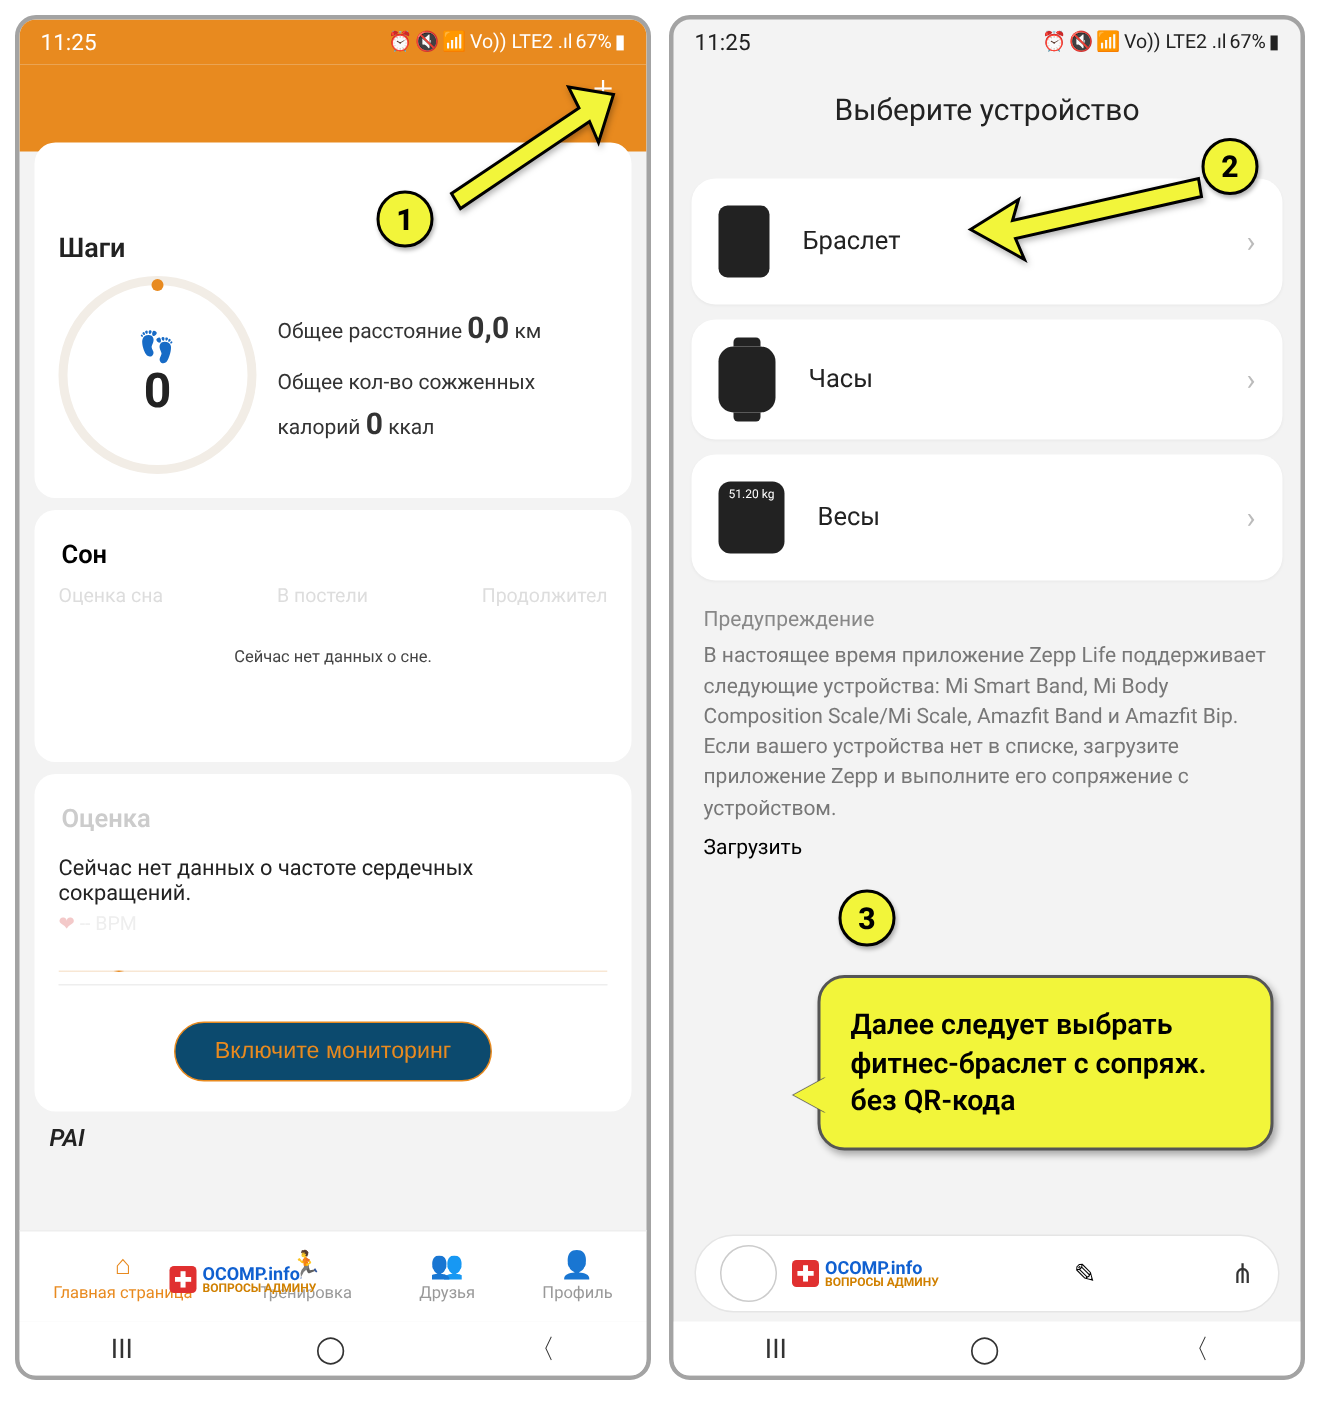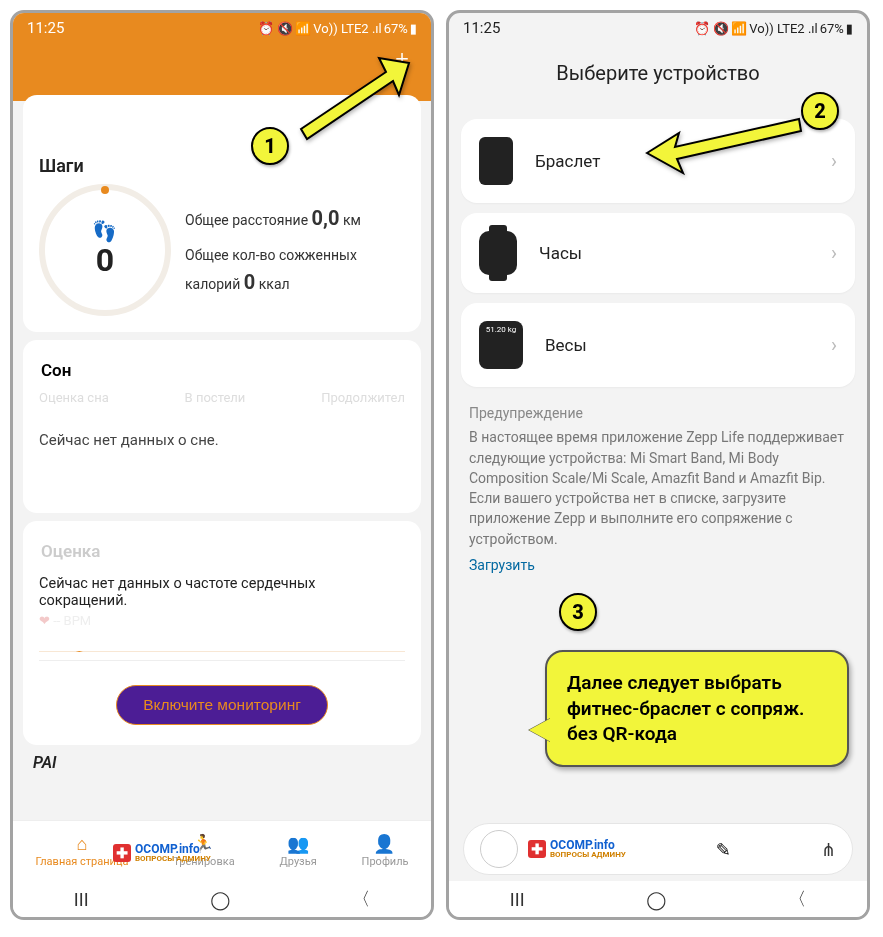--- a/index.html
+++ b/index.html
@@ -60,27 +60,27 @@
   .step-ring::before{
     content:''; position:absolute; top:-4px; left:50%; transform:translateX(-50%);
     width:8px; height:8px; border-radius:50%; background:#e88a1f;
   }
   .step-icon { color:#e88a1f; font-size:20px; line-height:1;}
   .step-count { font-size:32px; font-weight:700; color:#222; }
   .step-stats { flex:1; font-size:14px; color:#333; line-height:1.6;}
   .step-stats .big { font-size:20px; font-weight:700; }
   .section-title { font-size:17px; font-weight:600; padding:4px 2px;}
   .faded-row { display:flex; justify-content:space-between; color:#ddd; font-size:13px; margin-top:6px;}
-  .sleep-msg { text-align:left; color:#444; font-size:15px; padding:26px 0 18px;}
+  .sleep-msg { text-align:center; color:#444; font-size:11px; padding:26px 0 18px;}
   .pulse-title { color:#ccc; }
   .pulse-msg { font-size:14.5px; color:#222; padding:10px 0 4px;}
   .bpm { color:#eee; font-size:13px; }
   .monitor-btn {
     display:block; margin:24px auto 4px; border:1.5px solid #e88a1f;
-    color:#e88a1f; background:#4c1d95; border-radius:22px;
+    color:#e88a1f; background:#0c4a6e; border-radius:22px;
     padding:10px 26px; font-size:15.5px; font-weight:500;
   }
   .pai-title { color:#222; font-size:16px; font-weight:600; margin-top:8px; margin-left:20px;font-style:italic;}
   .bottomnav {
     position:absolute; bottom:36px; left:0; right:0;
     display:flex; justify-content:space-around; align-items:center;
     background:#fff; border-top:1px solid #eee; height:60px;
     font-size:11px; color:#999;
   }
   .bn-item { display:flex; flex-direction:column; align-items:center; gap:2px;}
@@ -101,21 +101,21 @@
   .dev-icon { width:34px; height:48px; background:#222; border-radius:6px; margin-right:22px;}
   .dev-icon.watch { width:38px; height:44px; border-radius:10px; position:relative;}
   .dev-icon.watch::before,.dev-icon.watch::after{content:'';position:absolute;left:10px;right:10px;height:6px;background:#222;}
   .dev-icon.watch::before{top:-6px;border-radius:3px 3px 0 0;}
   .dev-icon.watch::after{bottom:-6px;border-radius:0 0 3px 3px;}
   .dev-icon.scale { width:44px; height:44px; border-radius:8px; display:flex; align-items:flex-start; justify-content:center; color:#fff; font-size:8px; padding-top:4px;}
   .dev-label { flex:1; font-size:17px; color:#222; }
   .chev { color:#bbb; font-size:20px;}
   .warn-block { padding:6px 20px 0; font-size:14px; color:#777; line-height:1.45;}
   .warn-title { color:#888; margin-bottom:4px;}
-  .dl-link { color:#0369a1; margin-top:6px;}
+  .dl-link { color:#000000; margin-top:6px;}
   .callout {
     position:absolute; right:18px; bottom:150px; width:260px;
     background:#f2f53a; border:2px solid #555; border-radius:18px;
     padding:18px 20px; font-size:19px; font-weight:600; color:#000;
     box-shadow:2px 3px 5px rgba(0,0,0,0.3);
     line-height:1.35;
   }
   .callout-tail {
     position:absolute; left:-18px; top:58%; width:0; height:0;
     border-top:12px solid transparent; border-bottom:12px solid transparent;

